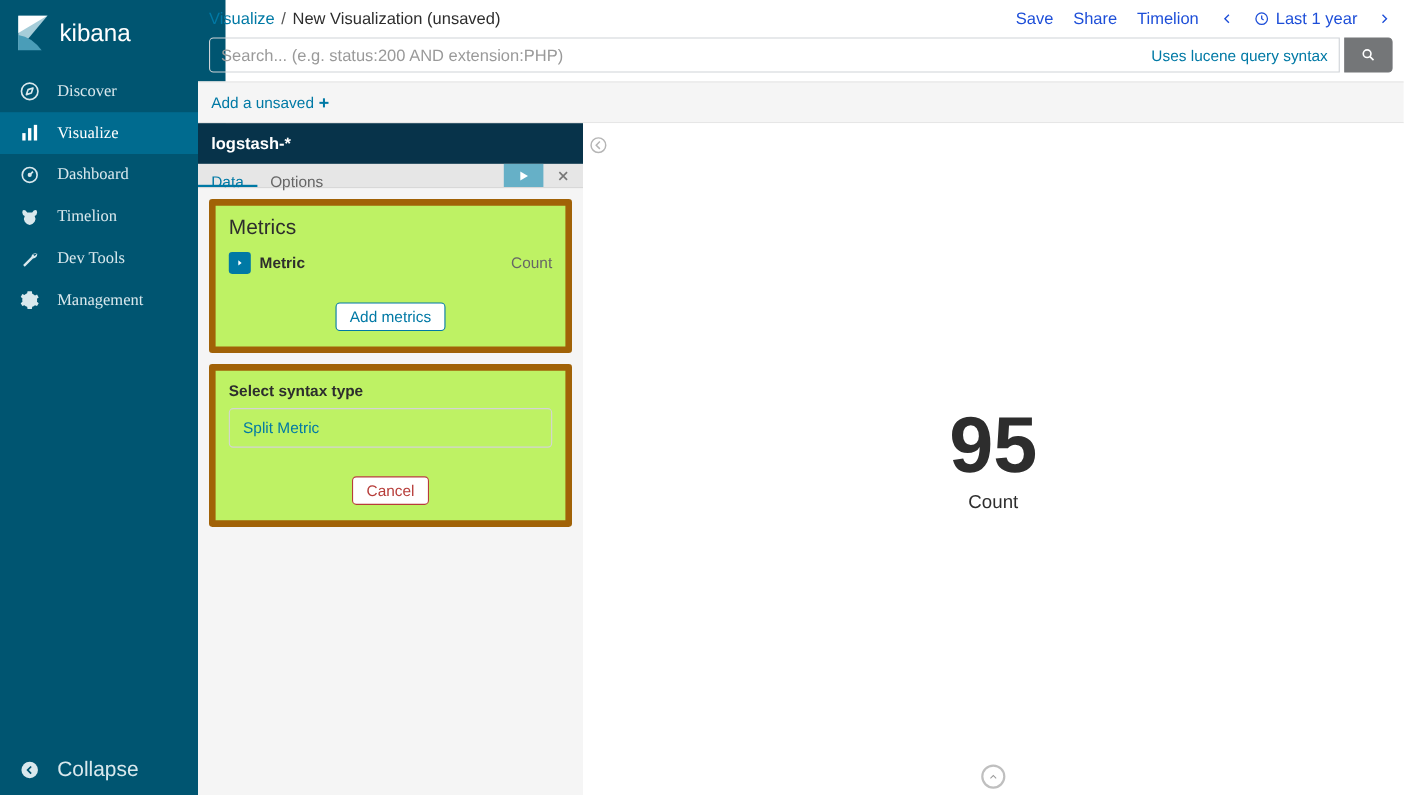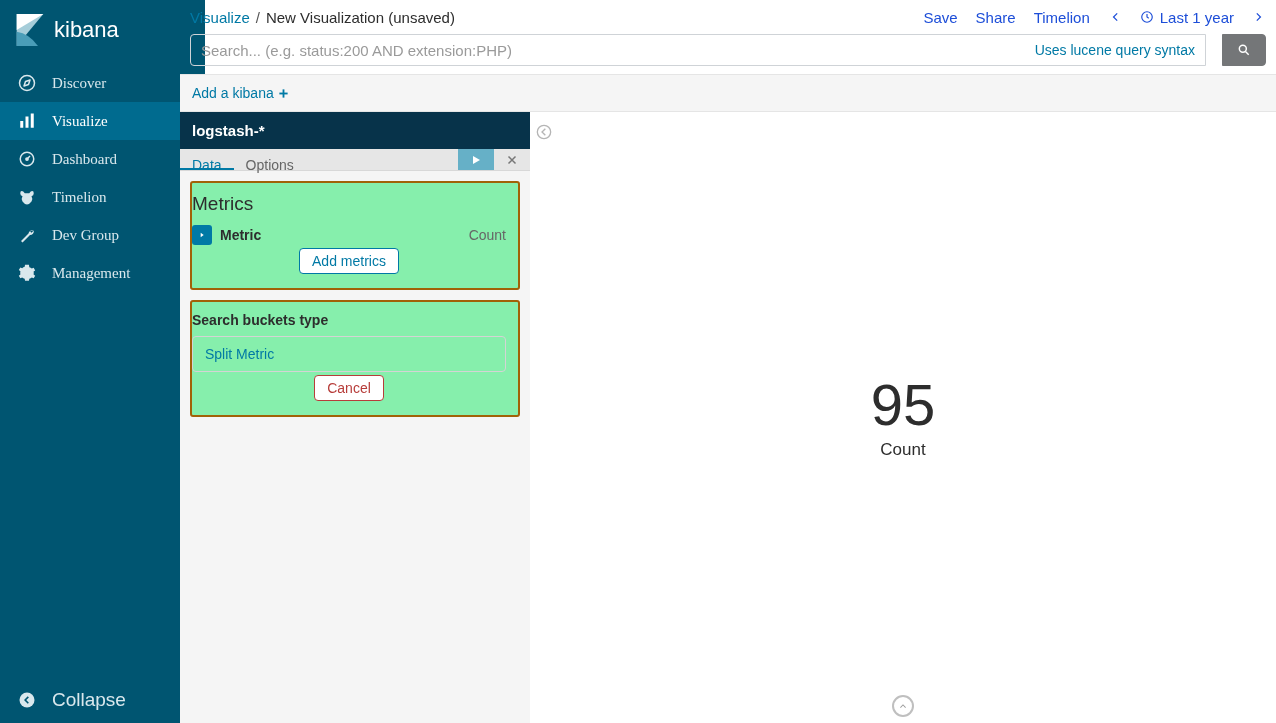--- a/index.html
+++ b/index.html
@@ -29,21 +29,21 @@
 .breadcrumb .bc-link { color: #0079a5; cursor: pointer; }
 .breadcrumb .bc-sep { color: #555; }
 .breadcrumb .bc-current { color: #2d2d2d; }
 .top-actions { margin-left: auto; display: flex; align-items: center; gap: 18px; color: #1d4ed8; }
 .top-actions .action { cursor: pointer; }
 .top-actions .icon-btn { cursor: pointer; width: 14px; display:flex; align-items:center; justify-content:center; }
 .time-picker { display: flex; align-items: center; gap: 6px; cursor: pointer; }
 .time-picker svg { width: 14px; height: 14px; }
 
 
-.search-row { padding: 4px 10px 8px 10px; display: flex; gap: 16px; align-items:center; }
+.search-row { padding: 4px 10px 8px 10px; display: flex; gap: 4px; align-items:center; }
 .search-box { flex: 1; display: flex; align-items: center; border: 1px solid #cfd3d7; border-radius: 4px 0 0 4px; height: 32px; padding: 0 10px; position: relative; }
 .search-input { flex: 1; border: none; outline: none; font-size: 15px; color: #666; background: transparent; }
 .search-input::placeholder { color: #9a9a9a; }
 .search-hint { color: #0079a5; font-size: 14px; cursor: pointer; margin-left: 10px; white-space: nowrap; }
 .search-btn { width: 44px; height: 32px; background: #747678; border: 1px solid #747678; border-radius: 0 4px 4px 0; display: flex; align-items: center; justify-content: center; cursor: pointer; color: #fff; }
 .search-btn svg { width: 14px; height: 14px; }
 
 
 .filter-bar { background: #f5f5f5; border-top: 1px solid #e5e5e5; border-bottom: 1px solid #e5e5e5; padding: 10px 12px; font-size: 14px; }
 .filter-link { color: #0079a5; cursor: pointer; display: inline-flex; align-items: center; gap: 4px; }
@@ -56,38 +56,38 @@
 .tab-row { display: flex; align-items: stretch; background: #e6e6e6; border-bottom: 1px solid #d8d8d8; position: relative; height: 22px; }
 .tab { padding: 8px 12px; font-size: 14px; color: #666; cursor: pointer; }
 .tab.active { color: #0079a5; border-bottom: 2px solid #0079a5; }
 .tab-right { margin-left: auto; display: flex; align-items: stretch; }
 .play-btn { width: 36px; background: #66b0c7; display: flex; align-items: center; justify-content: center; cursor: pointer; }
 .play-btn svg { width: 12px; height: 12px; fill: #fff; }
 .close-btn { width: 36px; display: flex; align-items: center; justify-content: center; cursor: pointer; color: #777; }
 .close-btn svg { width: 12px; height: 12px; }
 
 .cards { padding: 10px; display: flex; flex-direction: column; gap: 10px; }
-.card { background: #86efac; border: 2px solid #a16207; border-radius: 3px; padding: 10px 12px 14px 0; }
+.card { background: #bef264; border: 6px solid #a16207; border-radius: 3px; padding: 10px 12px 14px 12px; }
 .card-title { font-size: 19px; font-weight: 400; color: #2d2d2d; margin-bottom: 10px; }
 .metric-row { display: flex; align-items: center; gap: 8px; }
 .toggle-caret { width: 20px; height: 20px; background: #0079a5; border-radius: 3px; display: flex; align-items: center; justify-content: center; cursor: pointer; }
 .toggle-caret svg { width: 8px; height: 8px; fill: #fff; }
 .metric-label { font-weight: 700; font-size: 14px; }
 .metric-type { margin-left: auto; color: #666; font-size: 14px; }
-.card-action-row { display: flex; justify-content: center; margin-top: 3px; }
+.card-action-row { display: flex; justify-content: center; margin-top: 26px; }
 .outline-btn { border: 1px solid #0079a5; color: #0079a5; background: #fff; border-radius: 4px; padding: 4px 12px; font-size: 14px; cursor: pointer; }
 .outline-btn.danger { border-color: #b73d3a; color: #b73d3a; }
 .section-subtitle { font-weight: 700; font-size: 14px; color: #2d2d2d; margin-bottom: 8px; }
 .select-box { border: 1px solid #d4d4d4; border-radius: 4px; padding: 9px 12px; color: #0079a5; font-size: 14px; cursor: pointer; }
 
 
 .viz-canvas { flex: 1; position: relative; background: #fff; }
 .collapse-handle { position: absolute; left: 4px; top: 10px; width: 20px; height: 20px; color: #b5b5b5; cursor: pointer; display:flex; align-items:center; justify-content:center; }
 .metric-display { position: absolute; left: 50%; top: 50%; transform: translate(-50%, -50%); text-align: center; }
-.metric-number { font-size: 58px; font-weight: 400; color: #2d2d2d; line-height: 1; }
+.metric-number { font-size: 72px; font-weight: 700; color: #2d2d2d; line-height: 1; }
 .metric-caption { font-size: 17px; color: #2d2d2d; margin-top: 6px; }
 .scroll-top { position: absolute; left: 50%; bottom: 6px; transform: translateX(-50%); width: 22px; height: 22px; border-radius: 50%; background: #fff; border: 2px solid #bfbfbf; color: #9a9a9a; display: flex; align-items: center; justify-content: center; cursor: pointer; font-size: 11px; }
 </style>
 </head>
 <body>
 
 <div class="sidebar">
   <div class="sidebar-brand">
     <div class="sidebar-logo">
       <svg viewBox="0 0 30 36">
@@ -135,21 +135,21 @@
           </svg>
         </span>
       <span>Timelion</span>
     </li>
     <li class="nav-item">
       <span class="nav-icon">
           <svg viewBox="0 0 24 24" fill="currentColor">
             <path d="M21 6 a5 5 0 0 0 -7 4 L4 20 l2 2 L16 12 a5 5 0 0 0 5 -6 l-3 3 -2 -2 z"></path>
           </svg>
         </span>
-      <span>Dev Group</span>
+      <span>Dev Tools</span>
     </li>
     <li class="nav-item">
       <span class="nav-icon">
           <svg viewBox="0 0 24 24" fill="currentColor">
             <path d="M12 8a4 4 0 1 0 0 8 4 4 0 0 0 0-8zm9 4a9 9 0 0 0-.2-1.9l2.1-1.6-2-3.4-2.5 1a9 9 0 0 0-3.3-1.9L14.6 1h-5.2l-.5 2.6A9 9 0 0 0 5.6 5.5l-2.5-1-2 3.4 2.1 1.6A9 9 0 0 0 3 12c0 .6.1 1.3.2 1.9l-2.1 1.6 2 3.4 2.5-1a9 9 0 0 0 3.3 1.9l.5 2.6h5.2l.5-2.6a9 9 0 0 0 3.3-1.9l2.5 1 2-3.4-2.1-1.6c.1-.6.2-1.3.2-1.9z"></path>
           </svg>
         </span>
       <span>Management</span>
     </li>
   </ul>
@@ -206,21 +206,21 @@
     <button class="search-btn">
       <svg viewBox="0 0 24 24" fill="none" stroke="currentColor" stroke-width="2.5">
           <circle cx="10" cy="10" r="6"></circle>
           <line x1="20" y1="20" x2="14.5" y2="14.5"></line>
         </svg>
     </button>
   </div>
 
   <div class="filter-bar">
     <span class="filter-link">
-      <span>Add a kibana</span>
+      <span>Add a unsaved</span>
       <svg viewBox="0 0 24 24" fill="currentColor">
           <rect x="10" y="3" width="4" height="18"></rect>
           <rect x="3" y="10" width="18" height="4"></rect>
         </svg>
     </span>
   </div>
 
   <div class="body-row">
 
     <div class="config-panel">
@@ -254,21 +254,21 @@
               </span>
             <span class="metric-label">Metric</span>
             <span class="metric-type">Count</span>
           </div>
           <div class="card-action-row">
             <button class="outline-btn">Add metrics</button>
           </div>
         </div>
 
         <div class="card">
-          <div class="section-subtitle">Search buckets type</div>
+          <div class="section-subtitle">Select syntax type</div>
           <div class="select-box">Split Metric</div>
           <div class="card-action-row">
             <button class="outline-btn danger">Cancel</button>
           </div>
         </div>
       </div>
     </div>
 
     <div class="viz-canvas">
       <div class="collapse-handle">

